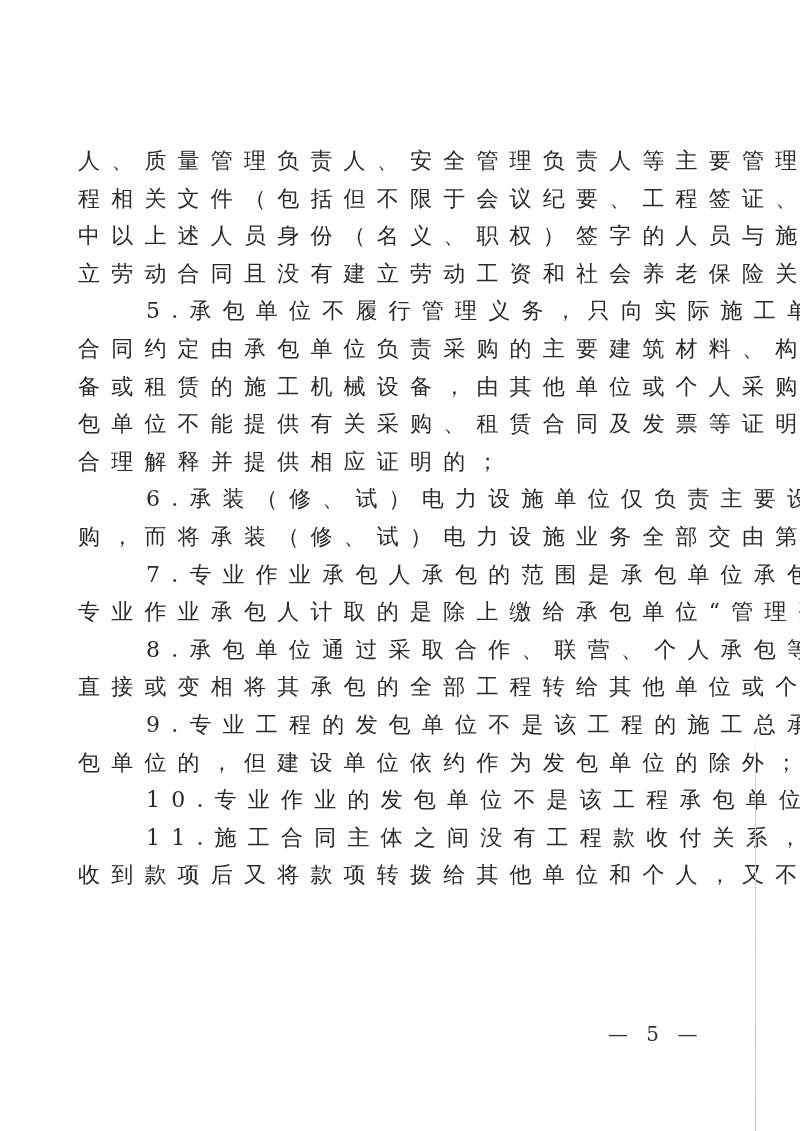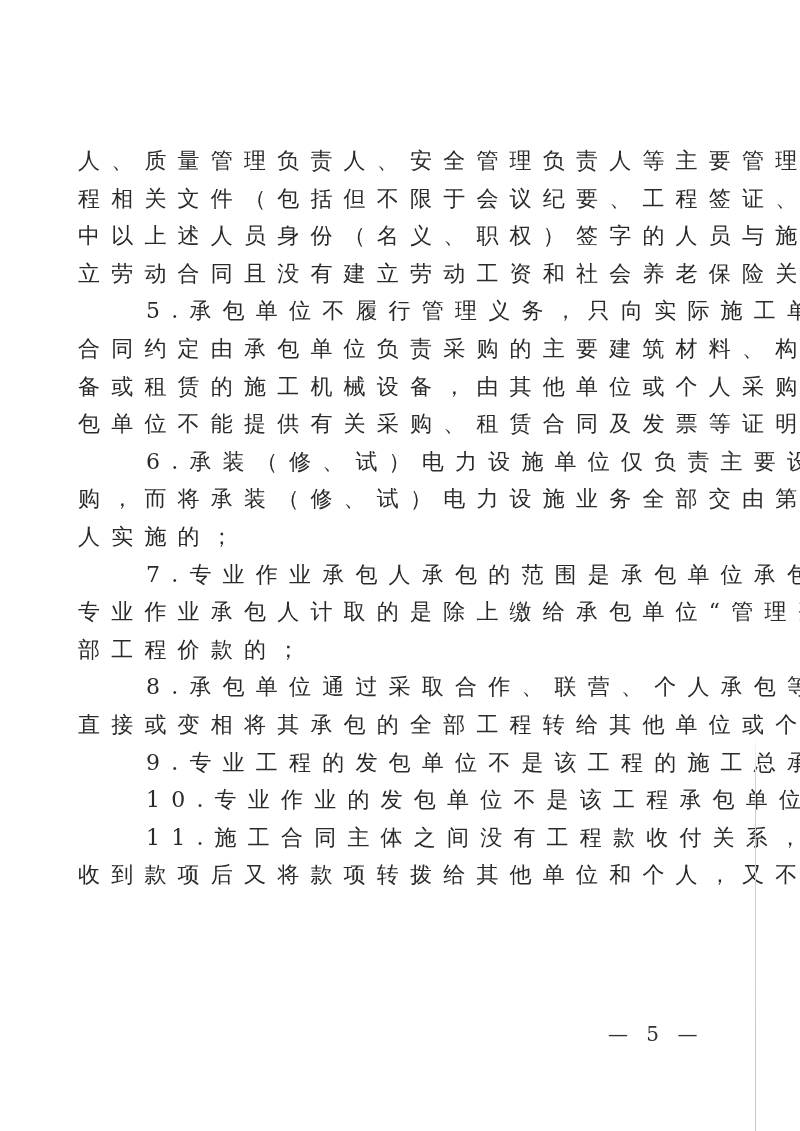--- a/index.html
+++ b/index.html
@@ -39,28 +39,28 @@
 <div class="page">
   <div class="body-text">
     <div class="line">人、质量管理负责人、安全管理负责人等主要管理人员，但在工</div>
     <div class="line">程相关文件（包括但不限于会议纪要、工程签证、工程联系单等）</div>
     <div class="line">中以上述人员身份（名义、职权）签字的人员与施工单位没有订</div>
     <div class="line">立劳动合同且没有建立劳动工资和社会养老保险关系，而是与其</div>
     <div class="line indent">5.承包单位不履行管理义务，只向实际施工单位收取费用，</div>
     <div class="line">合同约定由承包单位负责采购的主要建筑材料、构配件及工程设</div>
     <div class="line">备或租赁的施工机械设备，由其他单位或个人采购、租赁，或承</div>
     <div class="line">包单位不能提供有关采购、租赁合同及发票等证明，又不能进行</div>
+    <div class="line">合理解释并提供相应证明的；</div>
     <div class="line indent">6.承装（修、试）电力设施单位仅负责主要设备、物资的采</div>
     <div class="line">购，而将承装（修、试）电力设施业务全部交由第三方单位或个</div>
-    <div class="line">人实施的；</div>
     <div class="line indent">7.专业作业承包人承包的范围是承包单位承包的全部工程，</div>
     <div class="line">专业作业承包人计取的是除上缴给承包单位“管理费”之外的全</div>
-    <div class="line">部工程价款的；</div>
     <div class="line indent">8.承包单位通过采取合作、联营、个人承包等形式或名义，</div>
     <div class="line">直接或变相将其承包的全部工程转给其他单位或个人施工的；</div>
     <div class="line indent">9.专业工程的发包单位不是该工程的施工总承包或专业承</div>
+    <div class="line">包单位的，但建设单位依约作为发包单位的除外；</div>
     <div class="line indent">10.专业作业的发包单位不是该工程承包单位的；</div>
     <div class="line indent">11.施工合同主体之间没有工程款收付关系，或者承包单位</div>
     <div class="line">收到款项后又将款项转拨给其他单位和个人，又不能进行合理解</div>
   </div>
   <div class="edge-line"></div>
   <div class="page-number">— 5 —</div>
 </div>
 
 </body></html>

